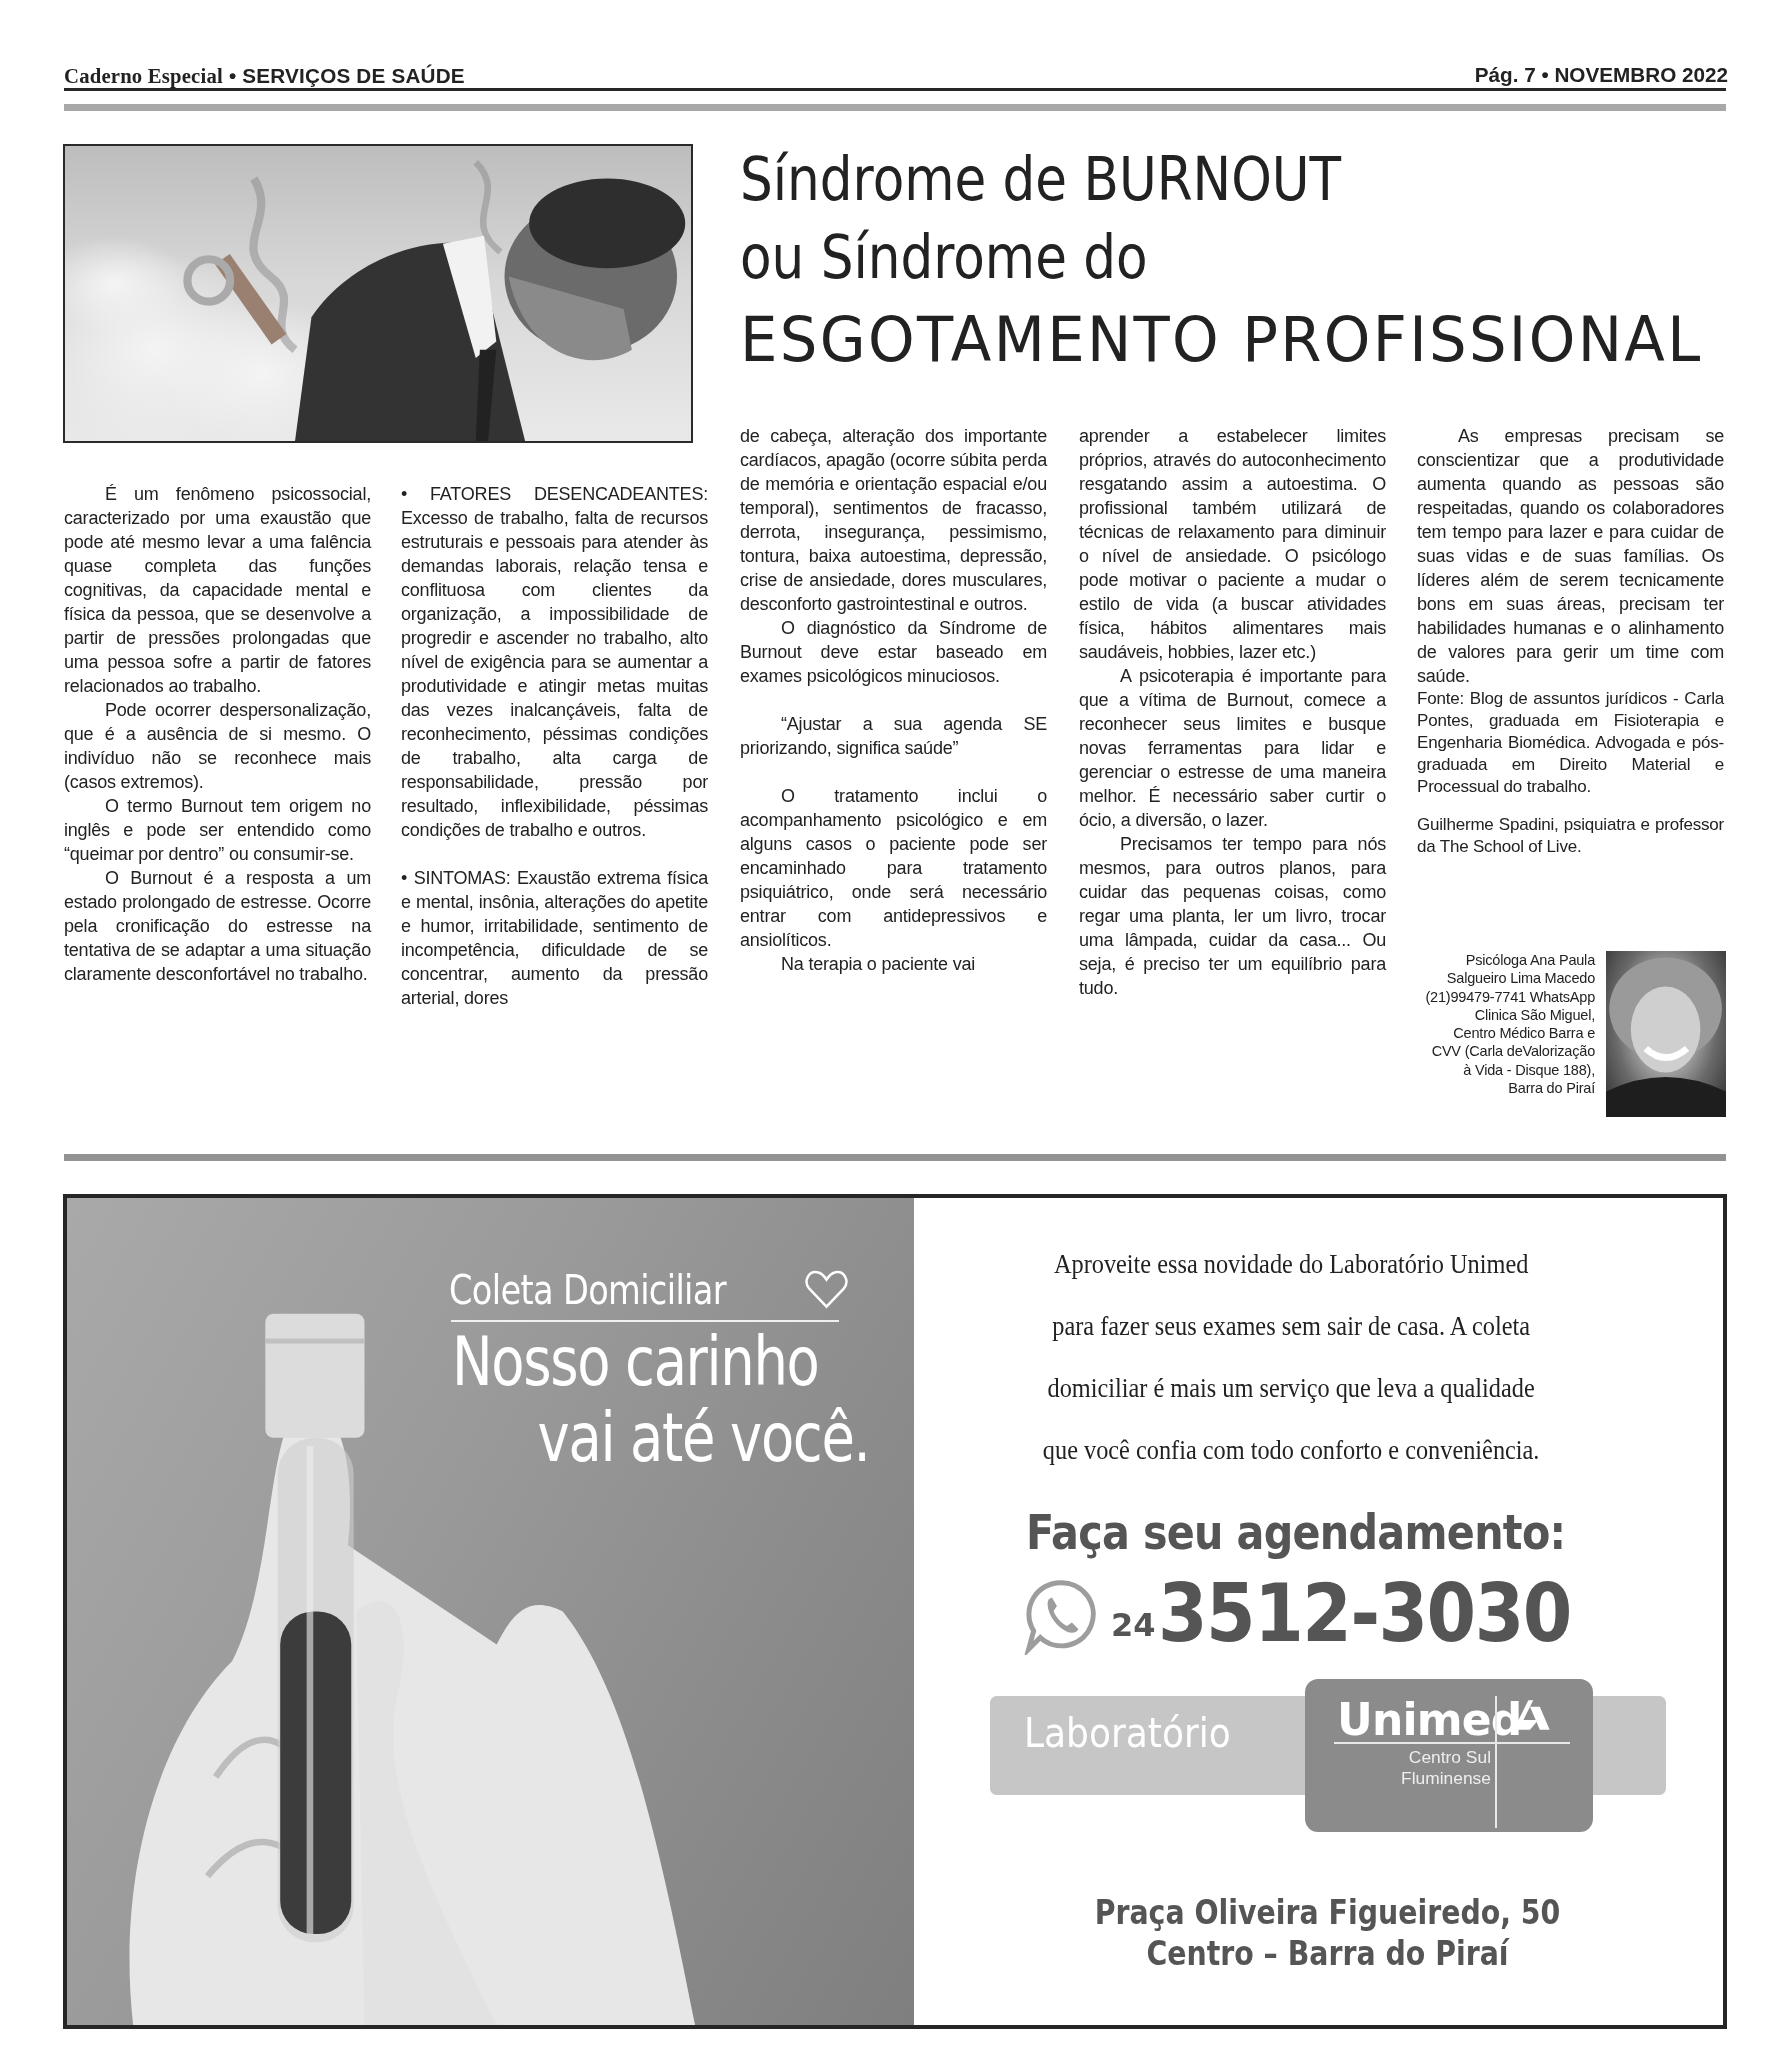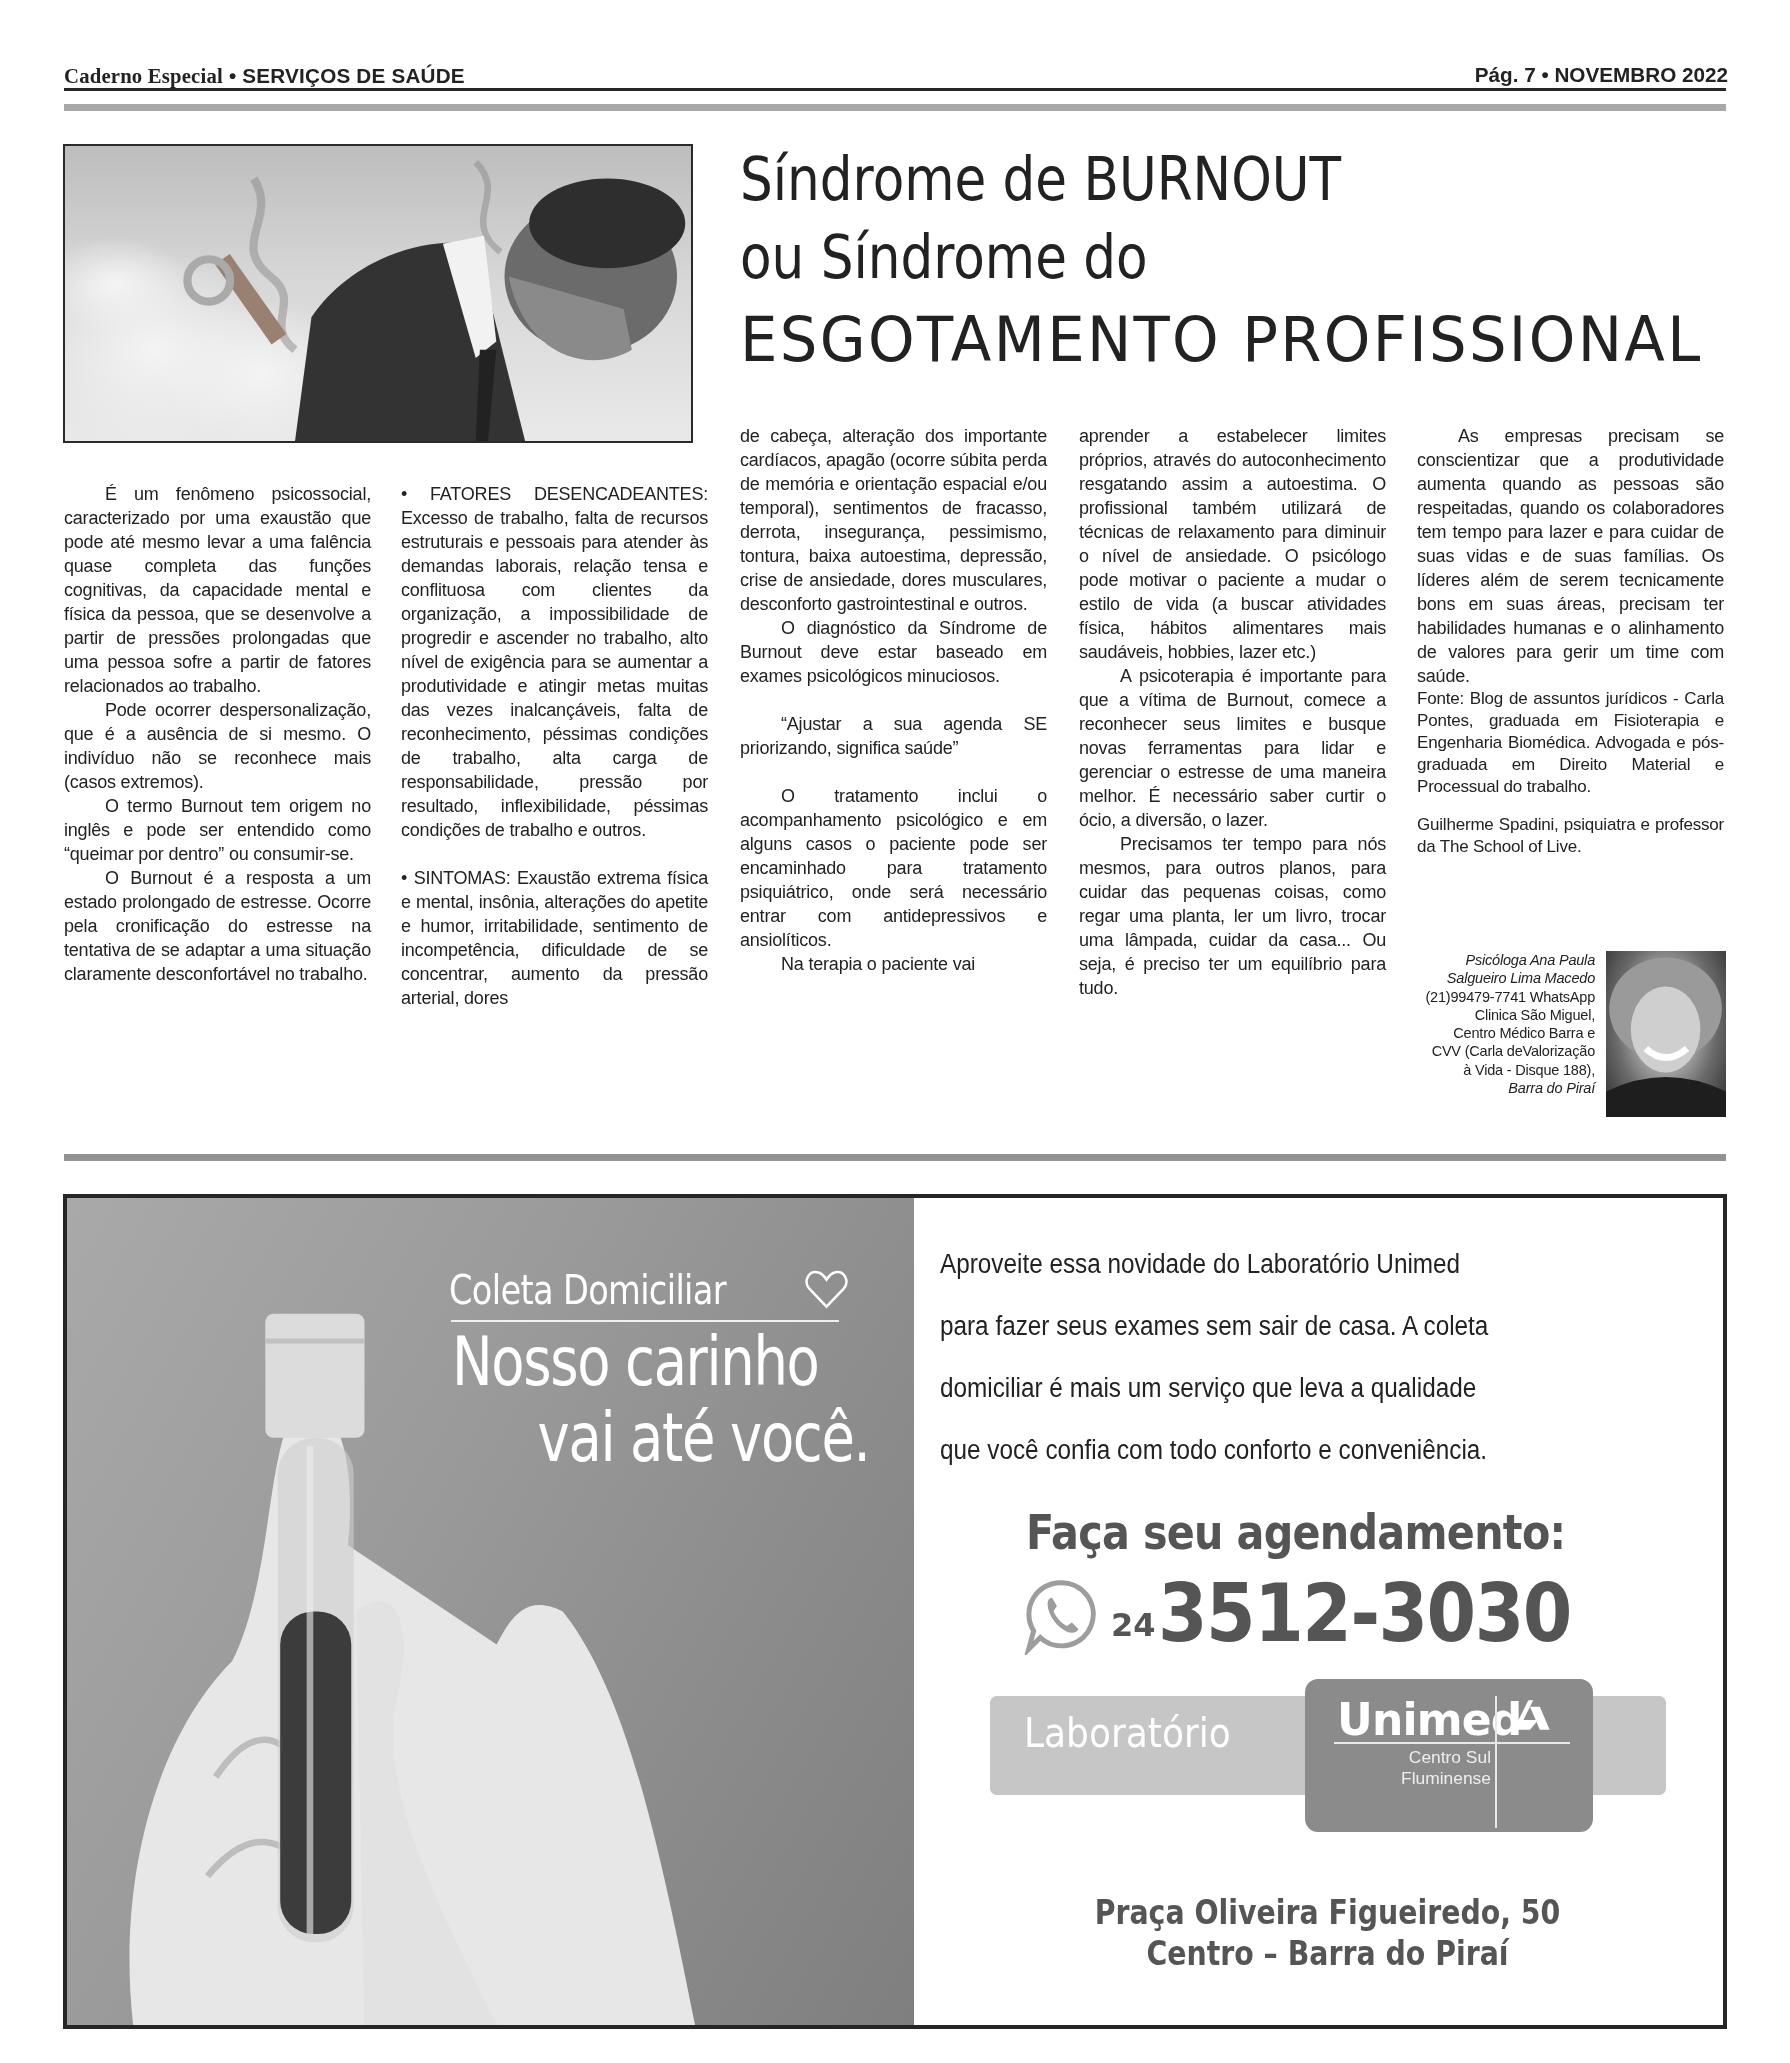--- a/index.html
+++ b/index.html
@@ -32,35 +32,35 @@
   .col p.gap { margin-top: 24px; }
   .c1 { left: 64px; top: 482px; }
   .c2 { left: 401px; top: 482px; }
   .c3 { left: 740px; top: 424px; }
   .c4 { left: 1079px; top: 424px; }
   .c5 { left: 1417px; top: 424px; }
   .src { margin-top: 24px; font-size: 17px; line-height: 22px; letter-spacing: -0.2px; }
 
   
   .author-text { position: absolute; left: 1405px; top: 951px; width: 190px; text-align: right; font-size: 14.5px; line-height: 18.3px; color: #222; letter-spacing: -0.2px; }
-  .author-text .it { font-style: italic; }
+  .author-text .it { }
   .author-photo { position: absolute; left: 1606px; top: 951px; width: 120px; height: 166px; background: radial-gradient(ellipse at 50% 42%, #d9d9d9 0%, #a8a8a8 35%, #6a6a6a 60%, #2a2a2a 100%); overflow: hidden; }
   .author-photo svg { width: 100%; height: 100%; }
 
   
   .ad { position: absolute; left: 63px; top: 1194px; width: 1664px; height: 835px; border: 4.1px solid #262626; box-sizing: border-box; background: #fff; overflow: hidden; }
   .ad-photo { position: absolute; left: 0; top: 0; width: 847px; height: 100%; background: linear-gradient(120deg, #a9a9a9 0%, #9a9a9a 40%, #8c8c8c 70%, #7f7f7f 100%); overflow: hidden; }
   .ad-photo svg { position: absolute; left: 0; top: 0; width: 100%; height: 100%; }
   .ad-kicker { position: absolute; left: 382px; top: 68px; color: #fff; font-size: 41px; font-family: "DejaVu Sans", sans-serif; transform: scaleX(0.82); transform-origin: left top; white-space: nowrap; letter-spacing: -0.8px; }
   .ad-kicker-line { position: absolute; left: 384px; top: 122px; width: 388px; height: 1.7px; background: #f0f0f0; }
   .ad-heart { position: absolute; left: 737px; top: 71px; width: 45px; height: 41px; }
   .ad-headline { position: absolute; left: 385px; top: 126px; color: #fff; font-family: "DejaVu Sans", sans-serif; font-size: 68px; line-height: 76px; transform: scaleX(0.8); transform-origin: left top; white-space: nowrap; letter-spacing: -1.7px; }
   .ad-headline .r2 { display: block; padding-left: 107px; }
 
-  .ad-body { position: absolute; left: 873px; top: 35px; width: 727px; font-family: Liberation Sans, sans-serif; font-size: 27px; line-height: 62px; color: #222; white-space: nowrap; }
+  .ad-body { position: absolute; left: 897px; top: 35px; width: 727px; font-family: Liberation Serif, serif; font-size: 27px; line-height: 62px; color: #222; white-space: nowrap; text-align: center; }
   .ad-body span { display: block; transform: scaleX(0.9); transform-origin: left top; }
   .ad-cta { position: absolute; left: 959px; top: 306px; font-family: "DejaVu Sans", sans-serif; font-weight: bold; font-size: 48px; color: #555; transform: scaleX(0.86); transform-origin: left top; white-space: nowrap; letter-spacing: -0.8px; }
   .ad-phone-row { position: absolute; left: 955px; top: 368px; height: 91px; white-space: nowrap; }
   .wa-icon { position: absolute; left: 0; top: 10px; width: 79px; height: 79px; }
   .ad-area { position: absolute; left: 89px; top: 40px; font-family: "DejaVu Sans", sans-serif; font-weight: bold; font-size: 32px; color: #555; }
   .ad-phone { position: absolute; left: 136px; top: 0; font-family: "DejaVu Sans", sans-serif; font-weight: bold; font-size: 81px; color: #555; transform: scaleX(0.88); transform-origin: left top; letter-spacing: -1.7px; }
   .lab-pill { position: absolute; left: 923px; top: 498px; width: 676px; height: 99px; background: #c6c6c6; border-radius: 6.6px; }
   .lab-label { position: absolute; left: 957px; top: 512px; color: #fff; font-family: "DejaVu Sans", sans-serif; font-size: 40px; transform: scaleX(0.9); transform-origin: left top; white-space: nowrap; }
   .unimed-box { position: absolute; left: 1238px; top: 481px; width: 288px; height: 153px; background: #8b8b8b; border-radius: 13.2px; }
   .unimed-name { position: absolute; left: 1270px; top: 496px; color: #fff; font-family: "DejaVu Sans", sans-serif; font-weight: bold; font-size: 44px; letter-spacing: -0.8px; }

